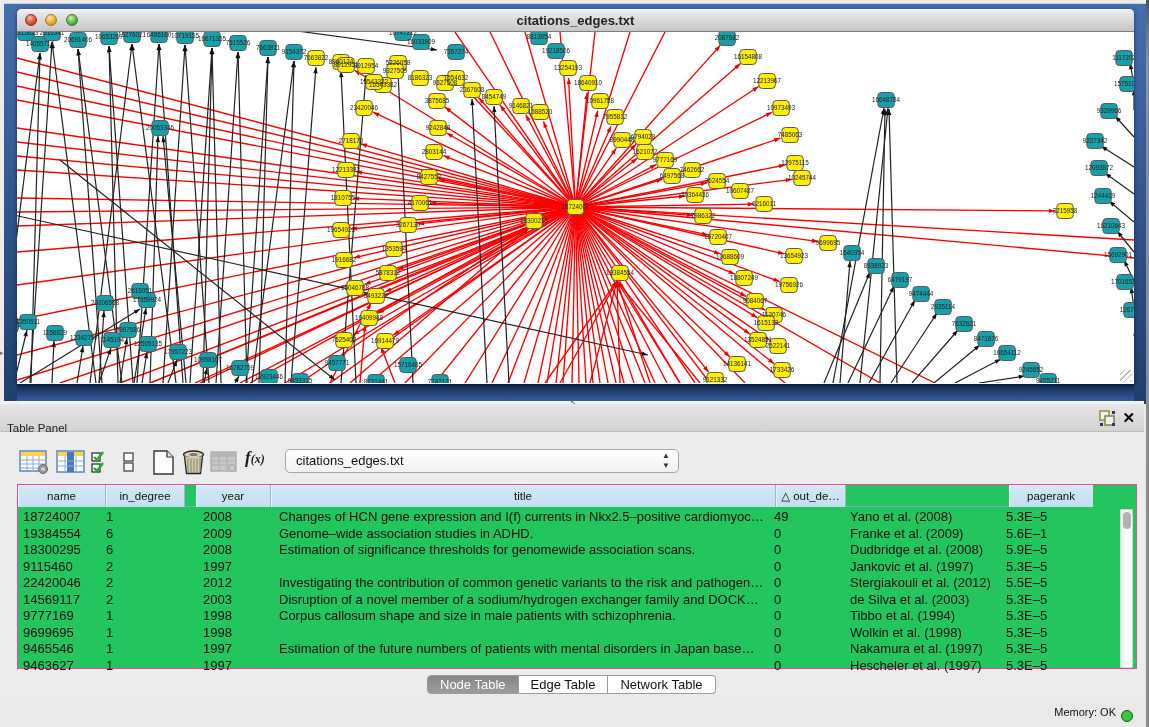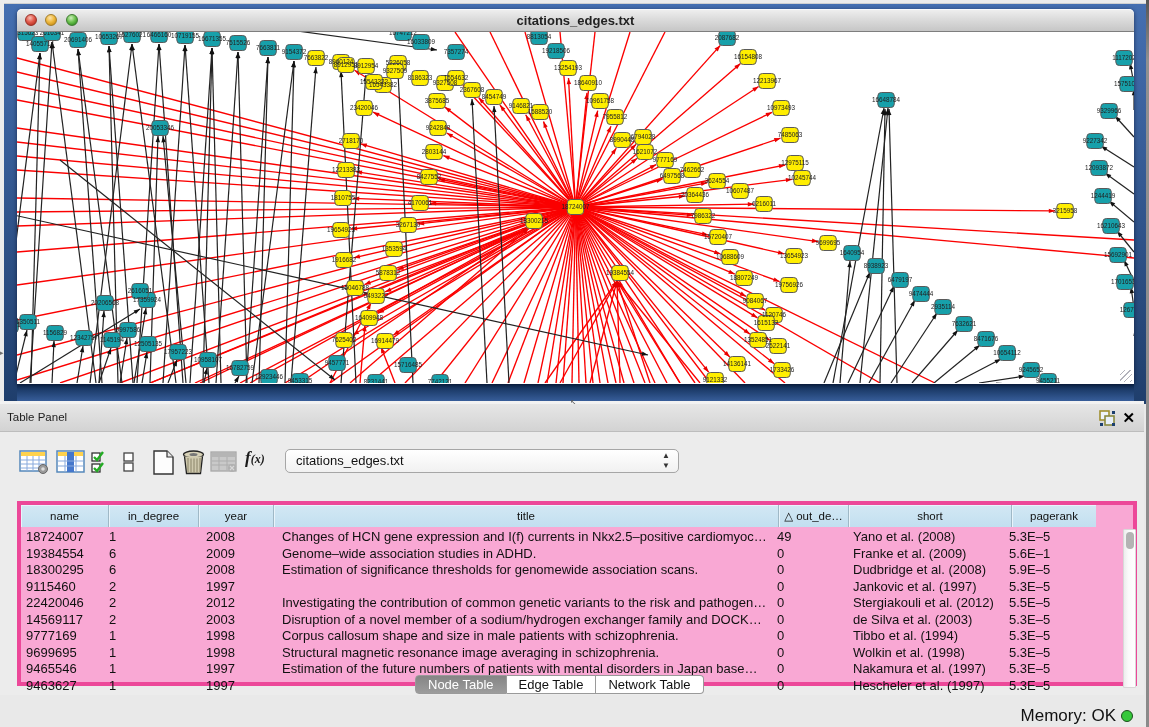--- a/index.html
+++ b/index.html
@@ -22,46 +22,46 @@
 #tly{left:28px;background:radial-gradient(circle at 4px 3px,#fbe3ae,#efb93e 45%,#d1971f 75%,#8f6312);border:.5px solid #a37d2a}
 #tlg{left:49px;background:radial-gradient(circle at 4px 3px,#cdedbc,#6cc24f 45%,#3f9a2b 75%,#1f5c13);border:.5px solid #3f7a33}
 #netview{position:absolute;left:0;top:23px;width:1117px;height:352px;background:#fff;overflow:hidden}
 #belowband{position:absolute;left:17px;top:384px;width:1117px;height:20px;background:linear-gradient(#0f2b52,#3e66a6)}
 #divider{position:absolute;left:0;top:401px;width:1144px;height:3px;background:#f2f2f2}
 #divarrow{position:absolute;left:570px;top:398px;width:12px;height:9px;color:#555;font-size:8px}
 
 #tpanel{position:absolute;left:0;top:404px;width:1144px;height:323px;background:#ececec}
 #ptitle{position:absolute;left:0;top:0;width:100%;height:28px;background:linear-gradient(#e6e6e6,#d3d3d3);
  border-bottom:1px solid #bdbdbd}
-#ptitle .t{position:absolute;left:7px;top:7px;font-size:11.5px;color:#1c1c1c}
+#ptitle .t{position:absolute;left:7px;top:18px;font-size:11.5px;color:#1c1c1c}
 #pclose{position:absolute;right:9px;top:5px;font-size:15px;font-weight:bold;color:#000}
 
 #tbar{position:absolute;left:0;top:28px;width:100%;height:51px}
 .ticon{position:absolute;top:18px}
 #combo{position:absolute;left:285px;top:17px;width:394px;height:24px;background:linear-gradient(#fff,#f1f1f1);
  border:1px solid #a6a6a6;border-radius:5px;font-size:13px;color:#111;line-height:22px;padding-left:10px}
 #combo .arr{position:absolute;right:8px;top:1px;font-size:8px;color:#333;line-height:10px}
 
-#tbl{position:absolute;left:17px;top:97px;width:1120px;height:185px;background:#f9a8d4;border:4px solid #ec4899}
+#tbl{position:absolute;left:17px;top:80px;width:1120px;height:185px;background:#22c55e;border:1px solid #ec4899}
 .hcell{position:absolute;top:0;height:22px;background:linear-gradient(#d3e8f4,#c2dff0);
  border-right:1px solid #9fb8c6;box-shadow:inset 1px 1px 0 #e8f4fb;
  font-size:11.5px;color:#111;text-align:center;line-height:22px}
 .hrow{position:absolute;left:0;top:0;width:1075px;height:22px;border-bottom:1px solid #8fa8b5}
 .trow{position:absolute;left:0;height:16px;width:1075px;font-size:13px;color:#111}
 .trow span{position:absolute;top:0px;white-space:nowrap;line-height:15px}
 #vsb{position:absolute;left:1102px;top:24px;width:13px;height:159px;background:linear-gradient(90deg,#ededed,#fafafa 40%,#fff);border:1px solid #d8d8d8;border-radius:1px}
 #vsb .thumb{position:absolute;left:1.5px;top:2px;width:8px;height:17px;background:#b3b3b3;border-radius:5px}
 
-#tabs{position:absolute;left:415px;top:271px;height:19px;color:#111}
+#tabs{position:absolute;left:427px;top:271px;height:19px;color:#111}
 .seg{float:left;height:19px;line-height:18px;padding:0 12px;font-size:13px;background:#fff;border:1px solid #9a9a9a;border-left:none}
 .seg.first{border-left:1px solid #9a9a9a;border-radius:4px 0 0 4px}
 .seg.last{border-radius:0 4px 4px 0}
 .seg.sel{background:linear-gradient(#858585,#9c9c9c);color:#fff}
 #status{position:absolute;left:0;top:695px;width:1149px;height:32px;background:#e9e9e9}
-#mem{position:absolute;right:33px;top:11px;font-size:17px;color:#111}
+#mem{position:absolute;right:33px;top:11px;font-size:11px;color:#111}
 #dot{position:absolute;right:16px;top:15px;width:12px;height:12px;border-radius:50%;background:#35c83a;border:1.5px solid #1d4d1d}
 </style></head>
 <body>
 <div id="mdi"></div>
 <div id="rightstrip"></div>
 <div id="belowband"></div>
 <div id="win">
   <div id="netview"><svg width="1117" height="351" viewBox="0 0 1117 351" font-family="Liberation Sans, sans-serif">
         <g stroke="#fb0000" stroke-width="1.35" fill="none">
           <line x1="558.5" y1="175.0" x2="337.5" y2="38.3"></line>
@@ -761,25 +761,24 @@
  <path d="M20 16l4 4m0-4l-4 4" stroke="#d8d8d8" stroke-width="1.2"></path>
 </svg>
 <div class="ticon" style="left:245px;top:16px;font-family:'Liberation Serif',serif;font-style:italic;
  font-weight:bold;font-size:17px;color:#1a1a1a">f<span style="font-size:12px">(x)</span></div>
 
     <div id="combo">citations_edges.txt<span class="arr">▲<br>▼</span></div>
   </div>
   <div id="tbl">
     <div class="hrow"></div>
     <div class="hcell" style="left:0;width:88px">name</div>
-    <div class="hcell" style="left:88px;width:90px">in_degree</div>
+    <div class="hcell" style="left:88px;width:79px">in_degree</div>
     <div class="hcell" style="left:178px;width:75px">year</div>
     <div class="hcell" style="left:253px;width:505px">title</div>
     <div class="hcell" style="left:758px;width:70px">△ out_de…</div>
-    <div class="hcell" style="left:828px;width:163px">short</div>
     <div class="hcell" style="left:991px;width:84px;border-right:none">pagerank</div>
     <div id="rows" style="position:absolute;left:-18px;top:-484px;width:1075px">
         <div class="trow" style="top:508.0px">
           <span style="left:23px">18724007</span>
           <span style="left:106px">1</span>
           <span style="left:203px">2008</span>
           <span style="left:279px;max-width:494px;overflow:hidden">Changes of HCN gene expression and I(f) currents in Nkx2.5–positive cardiomyoc…</span>
           <span style="left:774px">49</span>
           <span style="left:850px">Yano et al. (2008)</span>
           <span style="left:1006px">5.3E–5</span>
@@ -834,21 +833,20 @@
           <span style="left:203px">1998</span>
           <span style="left:279px;max-width:494px;overflow:hidden">Corpus callosum shape and size in male patients with schizophrenia.</span>
           <span style="left:774px">0</span>
           <span style="left:850px">Tibbo et al. (1994)</span>
           <span style="left:1006px">5.3E–5</span>
         </div>
         <div class="trow" style="top:623.5px">
           <span style="left:23px">9699695</span>
           <span style="left:106px">1</span>
           <span style="left:203px">1998</span>
-          <span style="left:279px;max-width:494px;overflow:hidden">Structural magnetic resonance image averaging in schizophrenia.</span>
           <span style="left:774px">0</span>
           <span style="left:850px">Wolkin et al. (1998)</span>
           <span style="left:1006px">5.3E–5</span>
         </div>
         <div class="trow" style="top:640.0px">
           <span style="left:23px">9465546</span>
           <span style="left:106px">1</span>
           <span style="left:203px">1997</span>
           <span style="left:279px;max-width:494px;overflow:hidden">Estimation of the future numbers of patients with mental disorders in Japan base…</span>
           <span style="left:774px">0</span>

